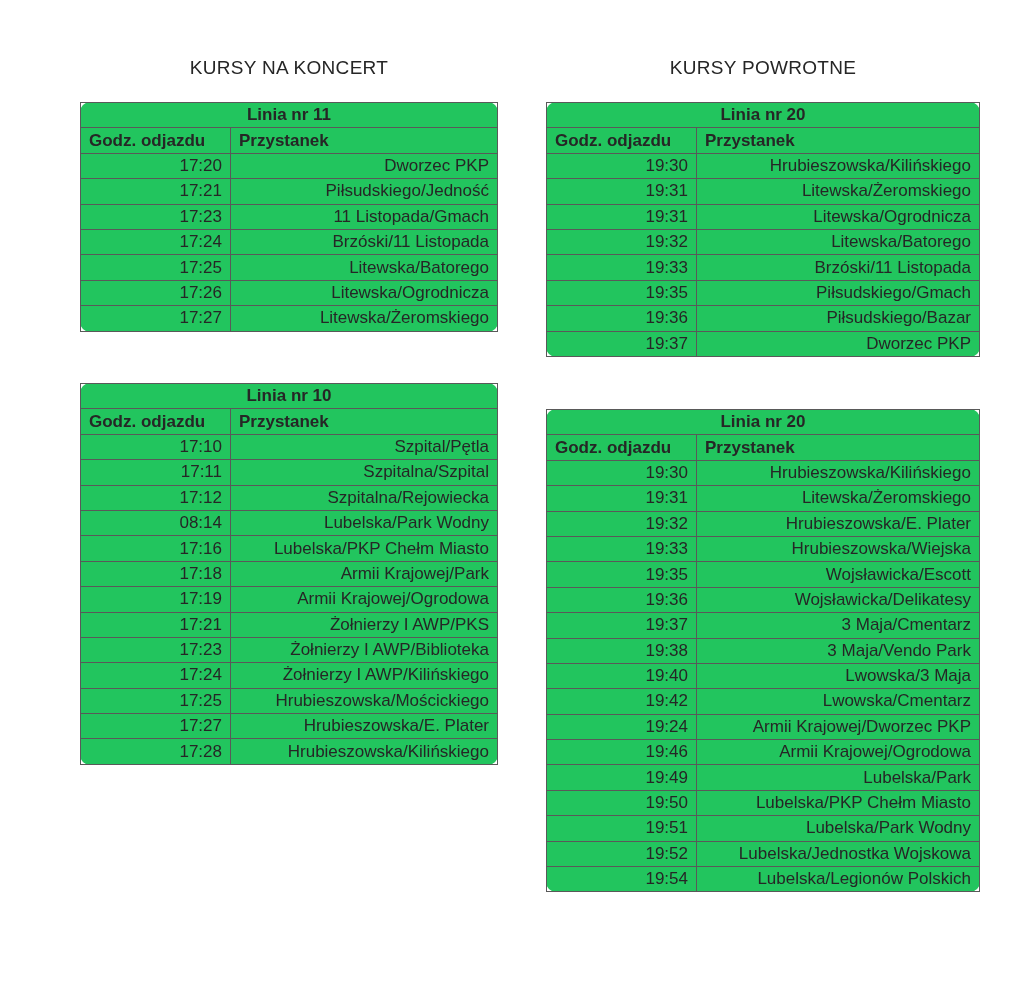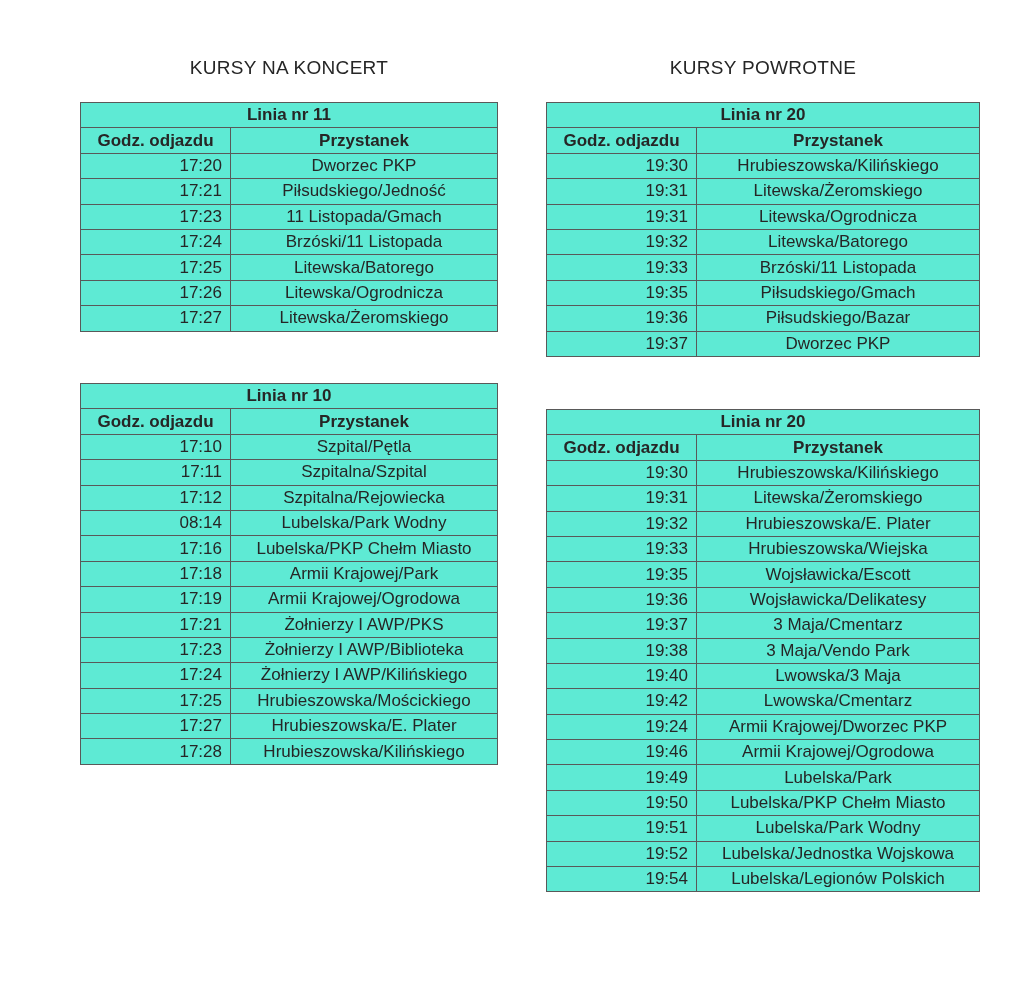--- a/index.html
+++ b/index.html
@@ -30,21 +30,22 @@
   }
   .section-title.left  { left: 80px;  width: 418px; }
   .section-title.right { left: 546px; width: 434px; }
 
   table.bus-table {
     position: absolute;
     border-collapse: collapse;
     table-layout: fixed;
     font-size: 17px;
     color: #262626;
-    background: #5eead4;
+    background: #22c55e;
+    border-radius: 10px;
   }
   table.bus-table.pos-t1 { left: 80px;  top: 102px; width: 418px; }
   table.bus-table.pos-t2 { left: 80px;  top: 383px; width: 418px; }
   table.bus-table.pos-t3 { left: 546px; top: 102px; width: 434px; }
   table.bus-table.pos-t4 { left: 546px; top: 409px; width: 434px; }
 
   table.bus-table col.col-time { width: 150px; }
 
   table.bus-table th,
   table.bus-table td {
@@ -55,28 +56,28 @@
     white-space: nowrap;
     box-sizing: border-box;
   }
   .table-title-cell {
     font-weight: 700;
     text-align: center;
     font-size: 17px;
   }
   th.header-cell {
     font-weight: 700;
-    text-align: center;
+    text-align: left;
     font-size: 17px;
   }
   td.time-cell {
     text-align: right;
   }
   td.stop-cell {
-    text-align: center;
+    text-align: right;
     padding-left: 10px;
   }
 </style>
 </head>
 <body>
 
 <div class="page">
 
   <div class="section-title left">KURSY NA KONCERT</div>
 

